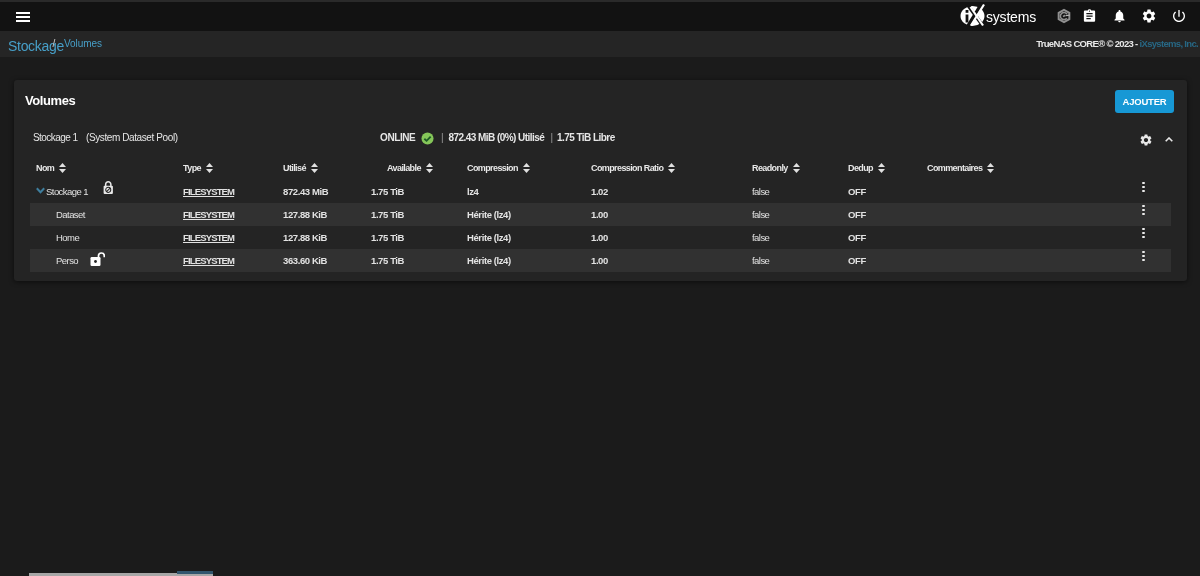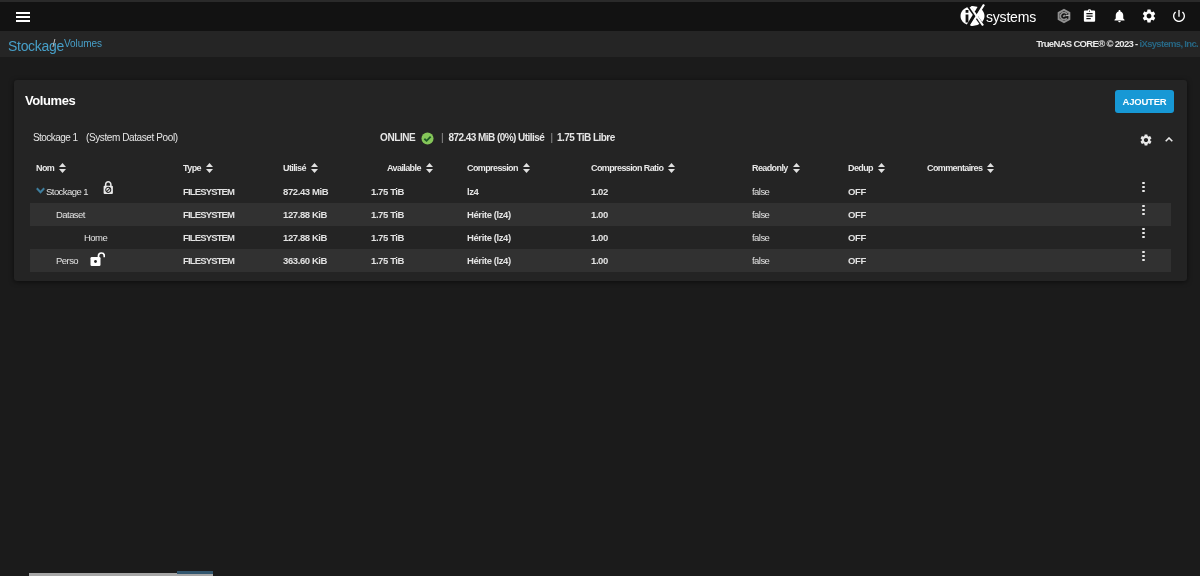--- a/index.html
+++ b/index.html
@@ -9,21 +9,21 @@
   #topbar { position:absolute; left:0; top:0; width:1200px; height:31px; background:#121212; }
   #crumbbar { position:absolute; left:0; top:31px; width:1200px; height:26px; background:#252525; }
   #card { position:absolute; left:14px; top:80px; width:1173px; height:201px; background:#242424;
     border-radius:3px; box-shadow:0 1px 5px rgba(0,0,0,.55); }
   .blue { color:#479fc8; }
   .hdrcell { position:absolute; top:0; height:100%; display:flex; align-items:center;
     font-size:9px; font-weight:bold; letter-spacing:-0.6px; color:#e8e8e8; }
   .cell { position:absolute; top:0; height:100%; display:flex; align-items:center;
     font-size:9.5px; font-weight:bold; letter-spacing:-0.4px; color:#e2e2e2; }
   .nm { font-weight:normal; letter-spacing:-0.55px; }
-  .fs { letter-spacing:-0.85px; }
+  .fs { letter-spacing:-0.85px;text-decoration:underline; }
   .row { position:absolute; left:0; width:1173px; height:23px; }
   .stripe { position:absolute; left:16px; top:0; width:1141px; height:23px; background:#313131; }
   .dots { position:absolute; left:1128px; top:1.5px; }
   .dots span { display:block; width:2.8px; height:2.8px; border-radius:50%; background:#ebebeb; margin:0 0 1.3px 0; }
   .sort { margin-left:5px; }
   .ph { position:absolute; top:5px; font-size:10px; color:#e6e6e6; }
   .phb { font-weight:bold; letter-spacing:-0.55px; }
 </style>
 </head>
 <body>
@@ -177,21 +177,21 @@
     <span class="cell nm" style="left:738px;">false</span>
     <span class="cell" style="left:834px;">OFF</span>
     <div class="dots">
         <span></span>
         <span></span>
         <span></span>
       </div>
   </div>
 
   <div class="row" style="top:146px;">
-    <span class="cell nm" style="left:42px;margin-left:28px;">Home</span>
+    <span class="cell nm" style="left:42px;">Home</span>
     <span class="cell fs" style="left:169px;">FILESYSTEM</span>
     <span class="cell" style="left:269px;">127.88 KiB</span>
     <span class="cell" style="left:357px;">1.75 TiB</span>
     <span class="cell" style="left:453px;">Hérite (lz4)</span>
     <span class="cell" style="left:577px;">1.00</span>
     <span class="cell nm" style="left:738px;">false</span>
     <span class="cell" style="left:834px;">OFF</span>
     <div class="dots">
         <span></span>
         <span></span>

